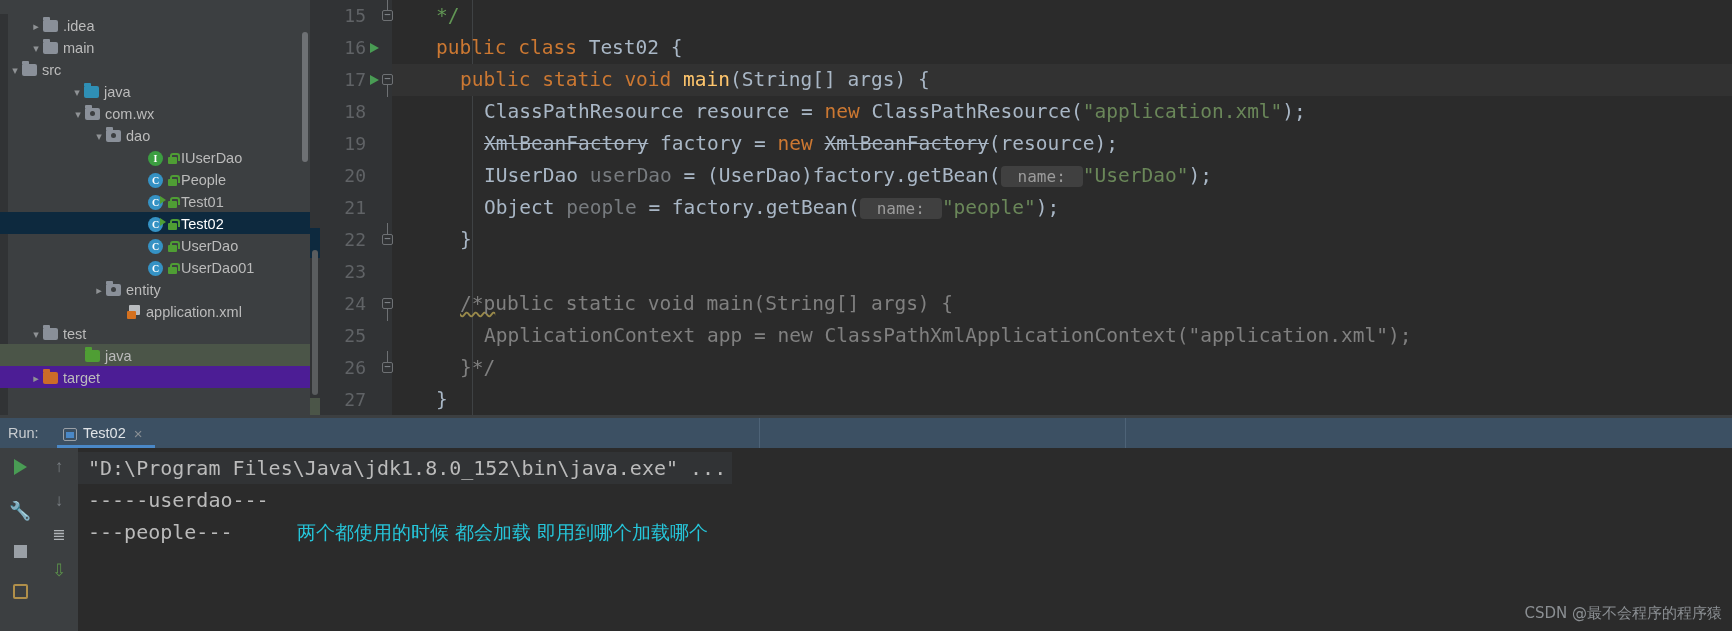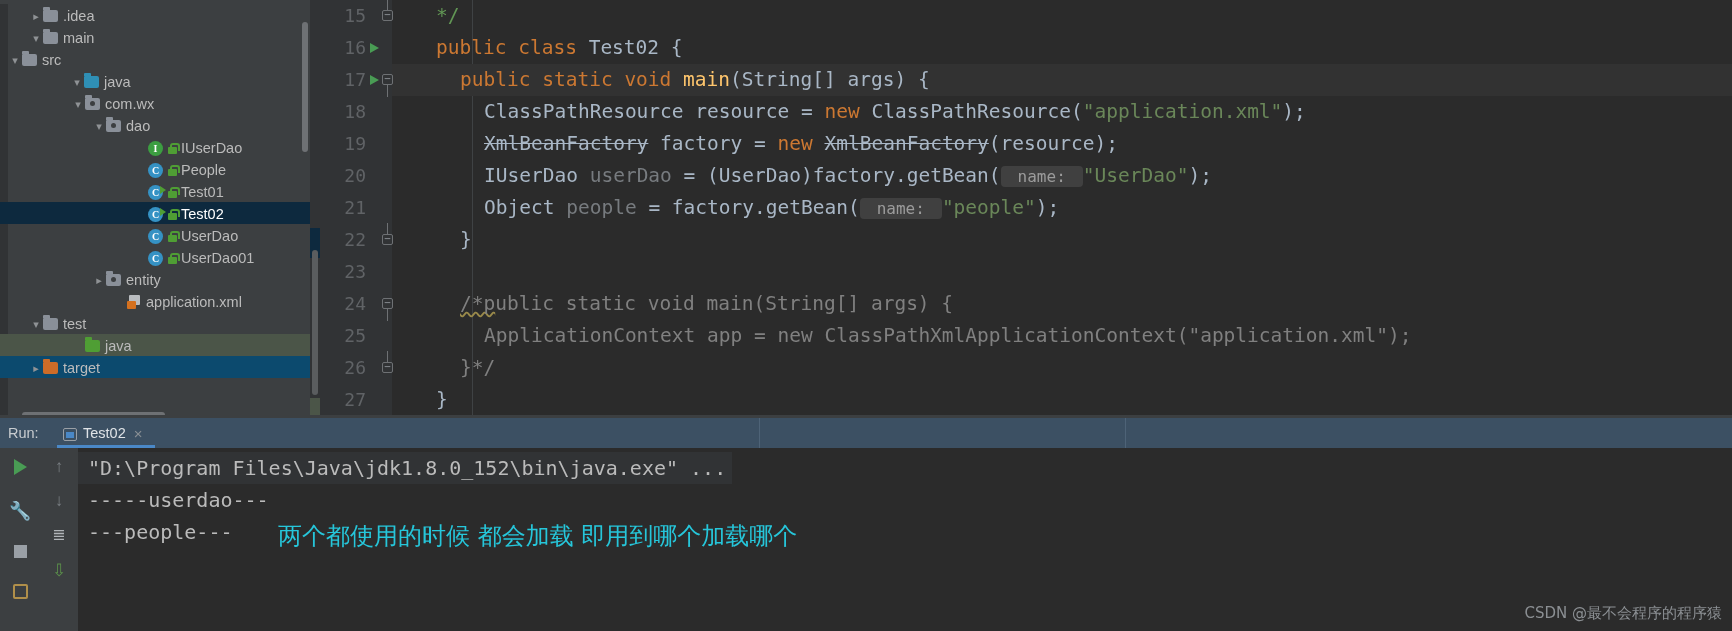--- a/index.html
+++ b/index.html
@@ -6,35 +6,35 @@
   html, body {
     width: 1732px; height: 631px;
     background: #2b2b2b;
     font-family: "Liberation Sans", sans-serif;
     overflow: hidden;
   }
   .app { position: relative; width: 1732px; height: 631px; background: #3c3f41; }
 
   
   .tree-pane {
-    position: absolute; left: 0; top: 4px; width: 310px; height: 415px;
+    position: absolute; left: 0; top: 14px; width: 310px; height: 415px;
     background: #3c3f41; overflow: hidden;
   }
   .tree-gutter {
     position: absolute; left: 0; top: 0; width: 8px; height: 415px;
     background: #313335;
   }
   .tree-row {
     position: relative; height: 22px; line-height: 22px;
     white-space: nowrap; font-size: 14.5px; color: #bbbbbb;
     padding-left: 8px;
   }
   .tree-row.sel { background: #0d293e; color: #ffffff; }
   .tree-row.greenhl { background: #4b5548; }
-  .tree-row.olivehl { background: #0c4a6e; }
+  .tree-row.olivehl { background: #4c1d95; }
   .arrow {
     display: inline-block; width: 14px; text-align: center;
     color: #8f9295; font-size: 11px; vertical-align: middle;
   }
   .arrow.none { visibility: hidden; }
   .ico { display:inline-block; vertical-align: middle; margin-right: 5px; position: relative; }
   .folder {
     width: 15px; height: 12px; background: #8a9099; border-radius: 1px 2px 2px 2px;
   }
   .folder::before {
@@ -187,21 +187,21 @@
   .console {
     position:absolute; left:78px; top:33px; width:1654px; height:183px;
     background:#2b2b2b; padding-top:4px;
   }
   .cline {
     height:32px; line-height:32px; font-family:"DejaVu Sans Mono", monospace;
     font-size:20px; color:#bbbbbb; white-space:pre; padding-left:10px;
   }
   .cline.first { background:#313335; display:inline-block; padding-right:6px; }
   .zh-note {
-    position:absolute; left:278px; top:520px; color:#26c6da; font-size:24px;
+    position:absolute; left:297px; top:520px; color:#26c6da; font-size:19px;
     font-family:"DejaVu Sans", sans-serif;
   }
   .watermark {
     position:absolute; right:10px; bottom:8px; color:#8b8f93; font-size:15px;
     font-family:"DejaVu Sans", sans-serif;
   }
 </style>
 </head>
 <body>
 

